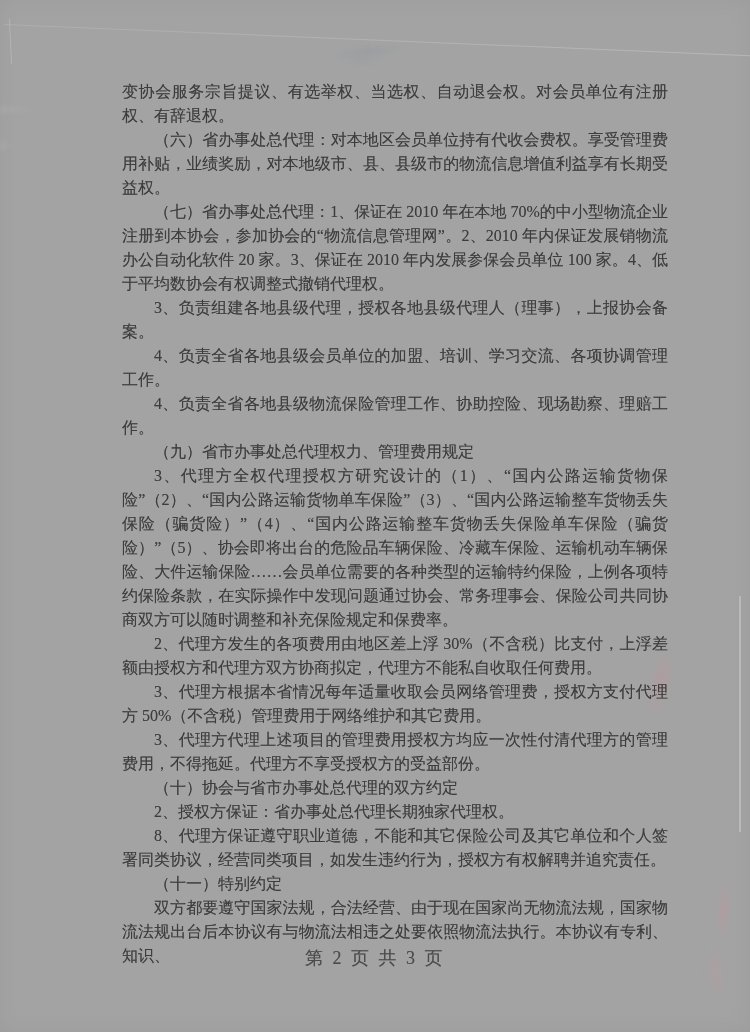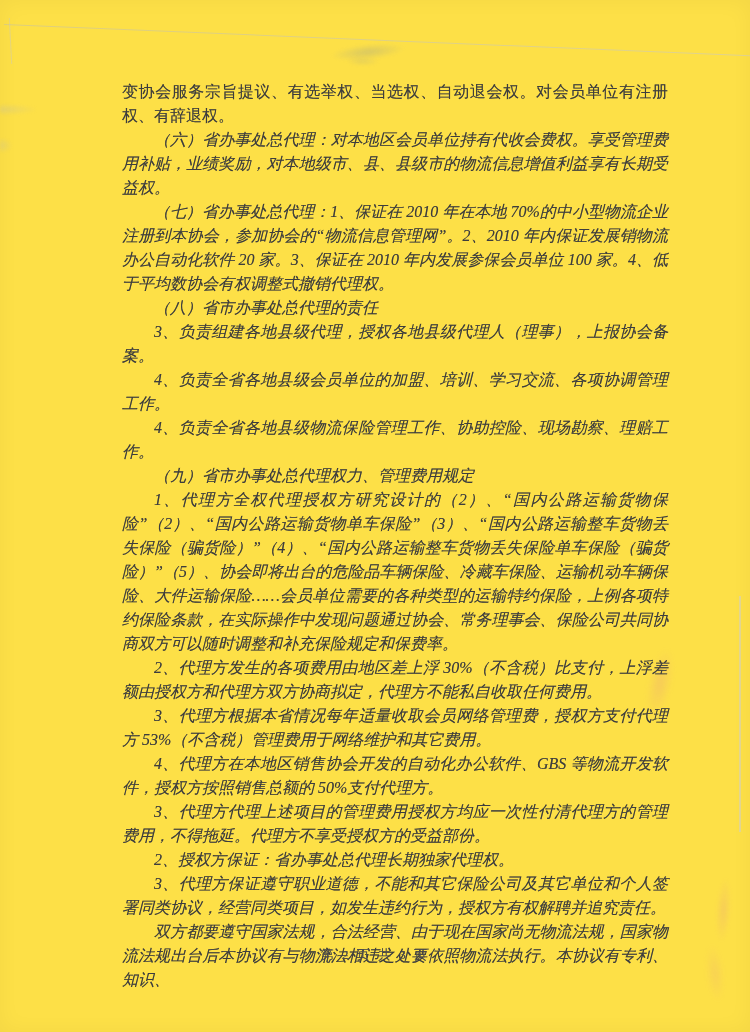--- a/index.html
+++ b/index.html
@@ -71,60 +71,60 @@
   .doc-body {
     position: absolute;
     left: 122px; top: 80px; width: 546px;
     font-size: 16px;
     line-height: 24px;
     color: var(--ink, #3d3d3d);
     text-align: justify;
     text-shadow: 0 0 0.5px rgba(70,70,70,0.55);
   }
   .doc-body p.para { margin: 0; padding: 0; }
-  .doc-body p.para.indent { text-indent: 2em; font-style: italic; }
+  .doc-body p.para.indent { text-indent: 2em; }
   .page-footer {
     position: absolute;
     left: 0; top: 946px; width: 750px;
     text-align: center;
-    font-size: 13px;
+    font-size: 18px;
     letter-spacing: 2.5px;
     color: #4c4c4c;
     text-shadow: 0 0 0.5px rgba(70,70,70,0.5);
   }
 </style>
 </head>
 <body>
 
-<div class="scan-page" style="background: #fde047;">
+<div class="scan-page" style="background: #a3a3a3;">
 
   <div class="artifact diag-line"></div>
   <div class="artifact edge-line-left"></div>
   <div class="artifact smudge-hand"></div>
   <div class="artifact smudge-hand2"></div>
   <div class="artifact pink-a"></div>
   <div class="artifact right-vline"></div>
   <div class="artifact pink-b"></div>
   <div class="artifact pink-c"></div>
   <div class="artifact left-mark-a"></div>
   <div class="artifact left-mark-b"></div>
 
   <div class="doc-body">
       <p class="para">变协会服务宗旨提议、有选举权、当选权、自动退会权。对会员单位有注册权、有辞退权。</p>
       <p class="para indent">（六）省办事处总代理：对本地区会员单位持有代收会费权。享受管理费用补贴，业绩奖励，对本地级市、县、县级市的物流信息增值利益享有长期受益权。</p>
       <p class="para indent">（七）省办事处总代理：1、保证在 2010 年在本地 70%的中小型物流企业注册到本协会，参加协会的“物流信息管理网”。2、2010 年内保证发展销物流办公自动化软件 20 家。3、保证在 2010 年内发展参保会员单位 100 家。4、低于平均数协会有权调整式撤销代理权。</p>
-      <p class="para indent">（八）省市办事处总代理的责任</p>
       <p class="para indent">3、负责组建各地县级代理，授权各地县级代理人（理事），上报协会备案。</p>
       <p class="para indent">4、负责全省各地县级会员单位的加盟、培训、学习交流、各项协调管理工作。</p>
       <p class="para indent">4、负责全省各地县级物流保险管理工作、协助控险、现场勘察、理赔工作。</p>
       <p class="para indent">（九）省市办事处总代理权力、管理费用规定</p>
-      <p class="para indent">1、代理方全权代理授权方研究设计的（2）、“国内公路运输货物保险”（2）、“国内公路运输货物单车保险”（3）、“国内公路运输整车货物丢失保险（骗货险）”（4）、“国内公路运输整车货物丢失保险单车保险（骗货险）”（5）、协会即将出台的危险品车辆保险、冷藏车保险、运输机动车辆保险、大件运输保险……会员单位需要的各种类型的运输特约保险，上例各项特约保险条款，在实际操作中发现问题通过协会、常务理事会、保险公司共同协商双方可以随时调整和补充保险规定和保费率。</p>
+      <p class="para indent">3、代理方全权代理授权方研究设计的（1）、“国内公路运输货物保险”（2）、“国内公路运输货物单车保险”（3）、“国内公路运输整车货物丢失保险（骗货险）”（4）、“国内公路运输整车货物丢失保险单车保险（骗货险）”（5）、协会即将出台的危险品车辆保险、冷藏车保险、运输机动车辆保险、大件运输保险……会员单位需要的各种类型的运输特约保险，上例各项特约保险条款，在实际操作中发现问题通过协会、常务理事会、保险公司共同协商双方可以随时调整和补充保险规定和保费率。</p>
       <p class="para indent">2、代理方发生的各项费用由地区差上浮 30%（不含税）比支付，上浮差额由授权方和代理方双方协商拟定，代理方不能私自收取任何费用。</p>
-      <p class="para indent">3、代理方根据本省情况每年适量收取会员网络管理费，授权方支付代理方 53%（不含税）管理费用于网络维护和其它费用。</p>
-      <p class="para indent">4、代理方在本地区销售协会开发的自动化办公软件、GBS 等物流开发软件，授权方按照销售总额的 50%支付代理方。</p>
+      <p class="para indent">3、代理方根据本省情况每年适量收取会员网络管理费，授权方支付代理方 50%（不含税）管理费用于网络维护和其它费用。</p>
       <p class="para indent">3、代理方代理上述项目的管理费用授权方均应一次性付清代理方的管理费用，不得拖延。代理方不享受授权方的受益部份。</p>
+      <p class="para indent">（十）协会与省市办事处总代理的双方约定</p>
       <p class="para indent">2、授权方保证：省办事处总代理长期独家代理权。</p>
-      <p class="para indent">3、代理方保证遵守职业道德，不能和其它保险公司及其它单位和个人签署同类协议，经营同类项目，如发生违约行为，授权方有权解聘并追究责任。</p>
+      <p class="para indent">8、代理方保证遵守职业道德，不能和其它保险公司及其它单位和个人签署同类协议，经营同类项目，如发生违约行为，授权方有权解聘并追究责任。</p>
+      <p class="para indent">（十一）特别约定</p>
       <p class="para indent">双方都要遵守国家法规，合法经营、由于现在国家尚无物流法规，国家物流法规出台后本协议有与物流法相违之处要依照物流法执行。本协议有专利、知识、</p>
     </div>
 
   <div class="page-footer">第 2 页 共 3 页</div>
 </div>
 
 </body></html>

